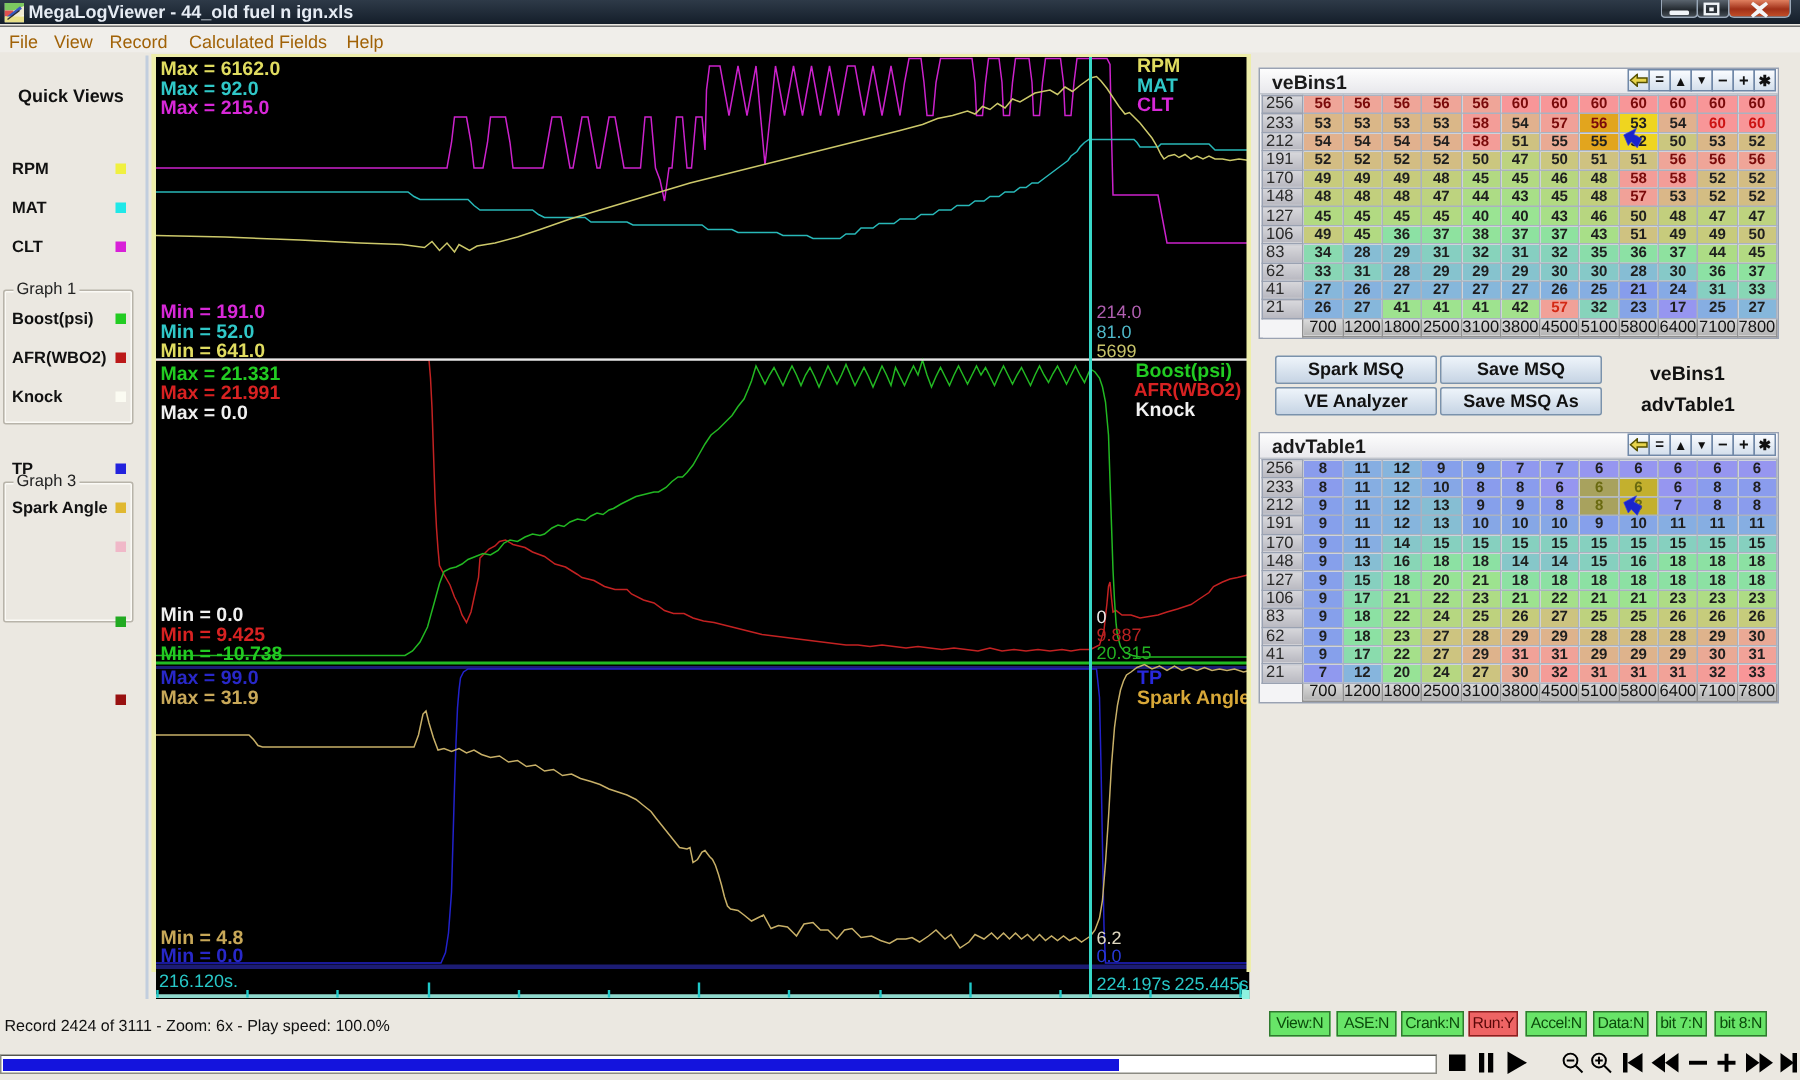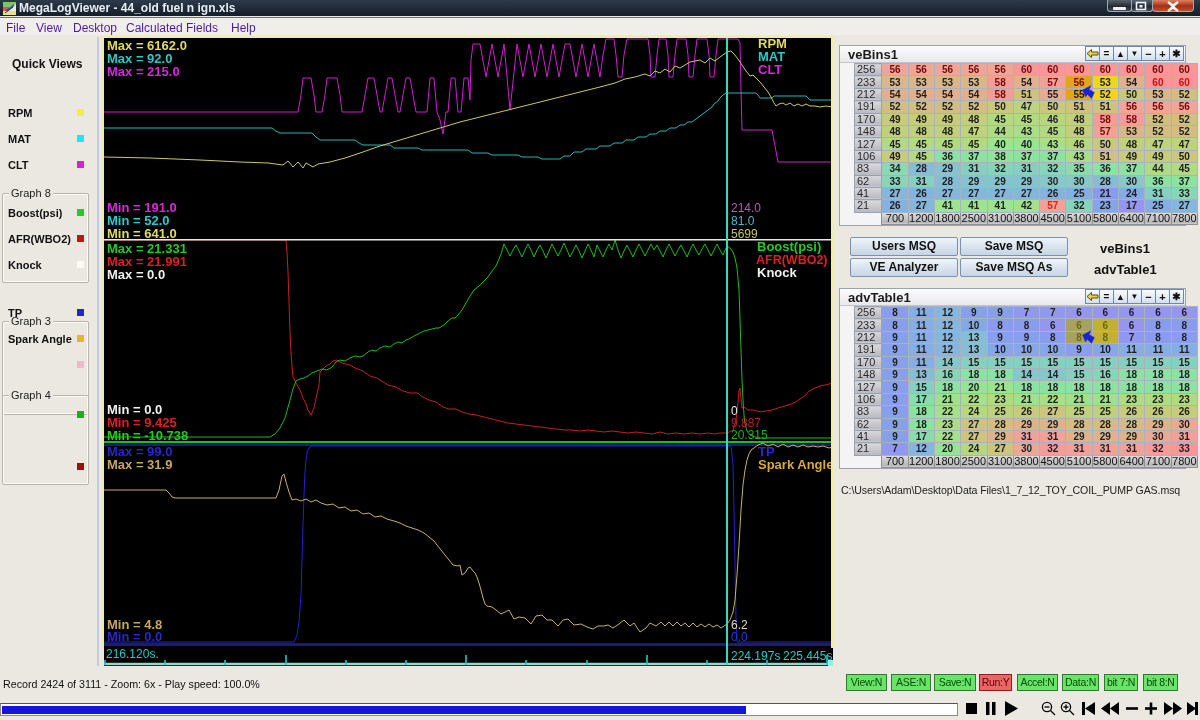--- a/index.html
+++ b/index.html
@@ -1,33 +1,33 @@
 <!DOCTYPE html>
 <html><head><meta charset="utf-8"><style>
 *{margin:0;padding:0;box-sizing:border-box;}
 html,body{width:1200px;height:720px;overflow:hidden;background:#ebe8e1;
 font-family:"Liberation Sans",sans-serif;}
 #root{position:absolute;left:0;top:0;width:1200px;height:720px;background:#ebe8e1;}
 .abs{position:absolute;}
 #titlebar{left:0;top:0;width:1200px;height:16px;background:linear-gradient(#2e3a48,#141e2a);}
 #titletxt{left:19px;top:1px;color:#e6ecf4;font-size:12px;font-weight:700;letter-spacing:0px;}
 #menubar{left:0;top:17px;width:1200px;height:18px;background:#f0eeea;border-top:1px solid #707070;}
-.menuitem{position:absolute;top:21px;font-size:12px;color:#4c1d95;}
+.menuitem{position:absolute;top:21px;font-size:12px;color:#a16207;}
 #sidebar{left:0;top:35px;width:96px;height:631px;background:#ebe8e1;}
 .qv{left:12px;top:57px;font-size:12px;font-weight:700;color:#111;}
 .gbox{position:absolute;left:2px;width:87px;border:1px solid #b8b4aa;border-radius:2px;box-shadow:inset 0 0 0 1px #fbfaf6;}
 .gboxlab{position:absolute;left:6px;top:-7px;background:#ebe8e1;font-size:11px;color:#222;padding:0 2px;}
 .sideitem{position:absolute;left:8px;font-size:11px;font-weight:700;color:#111;}
 .sw{position:absolute;left:77px;width:7px;height:7px;}
 .tpanel{position:absolute;border:1px solid #9aa2b2;background:#f4f4f6;}
 .ttitle{height:17px;background:linear-gradient(#fdfdfd,#e8e8ec);position:relative;border-bottom:1px solid #c0c4cc;}
 .tname{position:absolute;left:8px;top:1px;font-size:13px;font-weight:700;color:#1a1a1a;}
 .tbtns{position:absolute;right:1px;top:0px;display:flex;}
 .tb{display:inline-flex;align-items:center;justify-content:center;width:15px;height:15px;border:1px solid #7088a8;background:linear-gradient(#fafcff,#d4dfec);font-size:9px;font-weight:700;color:#111;margin-left:-1px;}
-table.grid{border-collapse:collapse;table-layout:fixed;width:344px;margin-left:14px;}
+table.grid{border-collapse:collapse;table-layout:fixed;width:344px;margin-left:1px;}
 table.grid td{width:26px;height:12.4px;font-size:10px;font-weight:700;text-align:center;vertical-align:middle;border:1px solid #aab2c0;padding:0;line-height:11px;overflow:hidden;}
 table.grid td.rl{width:27px;background:linear-gradient(#d8d8dc,#b8b8c0);color:#2a2a2a;font-weight:400;border:1px solid #9aa2b2;font-size:11px;text-align:left;padding-left:2px;}
 table.grid td.bl{background:linear-gradient(#dcdcdc,#b4b4b4);color:#111;font-weight:400;border:1px solid #909090;font-size:11px;}
 table.grid td.bl0{background:#f4f4f6;border:none;}
 .jbtn{position:absolute;width:108px;height:19px;background:linear-gradient(#eef4fa,#c6d4e4);border:1px solid #7a92ac;border-radius:2px;font-size:12px;font-weight:700;color:#111;text-align:center;line-height:16px;}
 .blab{position:absolute;font-size:13px;font-weight:700;color:#111;}
 .ind{position:absolute;top:674px;height:17px;border:1px solid #2f7a2f;background:#68e468;color:#0b4a0b;font-size:10.5px;letter-spacing:-0.3px;text-align:center;line-height:15px;}
 #statusl{left:3px;top:678px;font-size:10.7px;color:#111;}
 #pbar{left:0px;top:703px;width:958px;height:13px;background:#fff;border:1px solid #8a8a82;border-top:1px solid #55554e;}
 #pfill{left:2px;top:706px;width:744px;height:8px;background:#1414dd;}
@@ -55,52 +55,49 @@
       <rect x="1.5" y="1.5" width="9" height="7" fill="none" stroke="#f0f4f8" stroke-width="1.6"></rect>
       <rect x="4.5" y="4" width="3" height="2.5" fill="#f0f4f8"></rect>
     </svg>
 <svg class="abs" style="left:1166px;top:1px;" width="14" height="11" viewBox="0 0 14 11">
       <path d="M2 1 L7 4.5 L12 1 M2 10 L7 6.5 L12 10 M2 1 L12 10 M12 1 L2 10" stroke="#f4f6f8" stroke-width="2.2" fill="none"></path>
     </svg>
 
 <div id="menubar" class="abs"></div>
 <div class="menuitem" style="left:6px;">File</div>
 <div class="menuitem" style="left:36px;">View</div>
-<div class="menuitem" style="left:73px;">Desktop</div>
+<div class="menuitem" style="left:73px;">Record</div>
 <div class="menuitem" style="left:126px;">Calculated Fields</div>
 <div class="menuitem" style="left:231px;">Help</div>
 
 <div id="sidebar" class="abs"></div>
 <div class="qv abs">Quick Views</div>
 <div class="sideitem" style="top:107px;">RPM</div>
     <div class="sw" style="top:109px;background:#f0f040;"></div>
 <div class="sideitem" style="top:133px;">MAT</div>
     <div class="sw" style="top:135px;background:#20e8e8;"></div>
 <div class="sideitem" style="top:159px;">CLT</div>
     <div class="sw" style="top:161px;background:#d820d8;"></div>
 <div class="gbox" style="top:193px;height:90px;">
-      <span class="gboxlab">Graph 8</span>
+      <span class="gboxlab">Graph 1</span>
     </div>
 <div class="sideitem" style="top:207px;">Boost(psi)</div>
     <div class="sw" style="top:209px;background:#22cc22;"></div>
 <div class="sideitem" style="top:233px;">AFR(WBO2)</div>
     <div class="sw" style="top:235px;background:#bb1818;"></div>
 <div class="sideitem" style="top:259px;">Knock</div>
     <div class="sw" style="top:261px;background:#fbfbf2;"></div>
 <div class="gbox" style="top:293px;height:94px;margin-top:28px;">
       <span class="gboxlab">Graph 3</span>
     </div>
 <div class="sideitem" style="top:307px;">TP</div>
     <div class="sw" style="top:309px;background:#2222dd;"></div>
 <div class="sideitem" style="top:333px;">Spark Angle</div>
     <div class="sw" style="top:335px;background:#e0b830;"></div>
 <div class="sw" style="top:361px;background:#f0b8c8;"></div>
-<div class="gbox" style="top:395px;height:90px;">
-      <span class="gboxlab">Graph 4</span>
-    </div>
 <div class="sw" style="top:411px;background:#22aa22;"></div>
 <div class="sw" style="top:463px;background:#991111;"></div>
 
 <div class="abs" style="left:97px;top:37px;width:2px;height:629px;background:#c2cede;"></div>
 <div class="abs" style="left:104px;top:37px;"><svg id="graphs" width="729" height="629" viewBox="0 0 729 629">
         <rect x="0" y="0" width="729" height="629" fill="#000"></rect>
         <line x1="0" y1="627" x2="729" y2="627" stroke="#8fd8cc" stroke-width="2.5"></line>
         <line x1="0" y1="202.5" x2="729" y2="202.5" stroke="#e8e8e8" stroke-width="1"></line>
         <line x1="0" y1="405" x2="729" y2="405" stroke="#22bb22" stroke-width="2"></line>
         <line x1="0" y1="408" x2="729" y2="408" stroke="#1c1c74" stroke-width="2"></line>
@@ -602,33 +599,32 @@
         </tbody>
       </table>
     </div>
 <div class="abs" style="left:1082px;top:85px;"><svg width="14" height="15" viewBox="0 0 14 15">
         <path d="M0.5 5 L9 0.5 L7.2 4.6 L12.5 7.5 L9.5 13.5 L5.5 9.5 L3.5 12 Z" fill="#1a24cc" stroke="#3844dd" stroke-width="0.5"></path>
       </svg></div>
 <div class="abs" style="left:1082px;top:330px;"><svg width="14" height="15" viewBox="0 0 14 15">
         <path d="M0.5 5 L9 0.5 L7.2 4.6 L12.5 7.5 L9.5 13.5 L5.5 9.5 L3.5 12 Z" fill="#1a24cc" stroke="#3844dd" stroke-width="0.5"></path>
       </svg></div>
 
-<div class="jbtn" style="left:850px;top:237px;">Users MSQ</div>
+<div class="jbtn" style="left:850px;top:237px;">Spark MSQ</div>
 <div class="jbtn" style="left:960px;top:237px;">Save MSQ</div>
 <div class="jbtn" style="left:850px;top:258px;">VE Analyzer</div>
 <div class="jbtn" style="left:960px;top:258px;">Save MSQ As</div>
 <div class="blab" style="left:1100px;top:241px;">veBins1</div>
 <div class="blab" style="left:1094px;top:262px;">advTable1</div>
 
-<div class="abs" style="left:841px;top:484px;font-size:10.6px;color:#222;letter-spacing:-0.1px;">C:\Users\Adam\Desktop\Data Files\1_7_12_TOY_COIL_PUMP GAS.msq</div>
 
 <div id="statusl" class="abs">Record 2424 of 3111 - Zoom: 6x - Play speed: 100.0%</div>
 <div class="ind" style="left:846px;width:41px;">View:N</div>
 <div class="ind" style="left:891px;width:40px;">ASE:N</div>
-<div class="ind" style="left:934px;width:42px;">Save:N</div>
+<div class="ind" style="left:934px;width:42px;">Crank:N</div>
 <div class="ind" style="left:979px;width:33px;background:#ee6464;border-color:#8a2020;color:#5a0808;">Run:Y</div>
 <div class="ind" style="left:1017px;width:41px;">Accel:N</div>
 <div class="ind" style="left:1062px;width:37px;">Data:N</div>
 <div class="ind" style="left:1104px;width:34px;">bit 7:N</div>
 <div class="ind" style="left:1143px;width:35px;">bit 8:N</div>
 
 <div id="pbar" class="abs"></div>
 <div id="pfill" class="abs"></div>
 <svg class="pc" style="left:964px;" width="236" height="20" viewBox="0 0 236 20">
 <g fill="#000" stroke="none">

